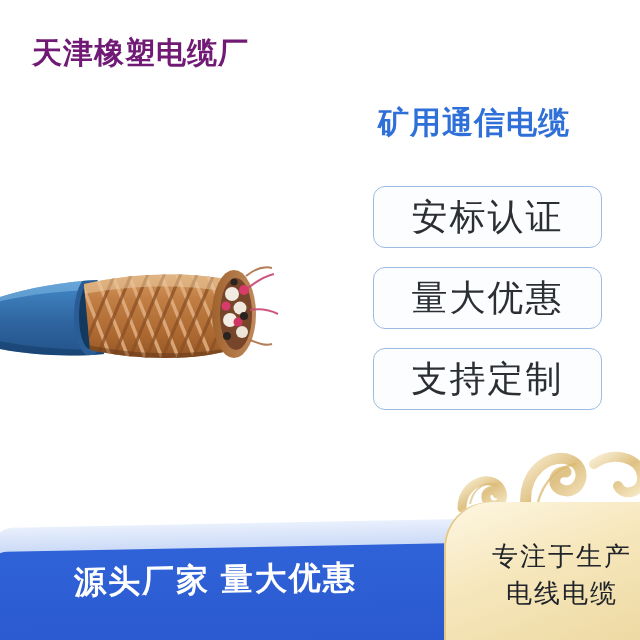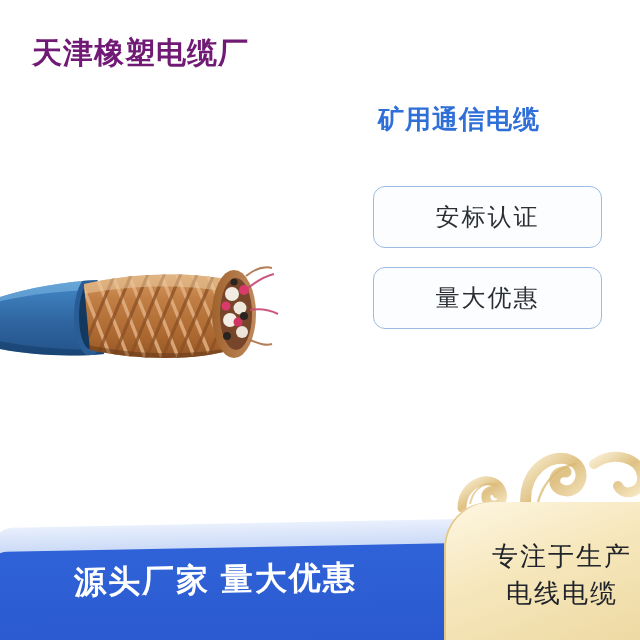--- a/index.html
+++ b/index.html
@@ -28,21 +28,21 @@
     letter-spacing: 1px;
     color: #701a75;
     white-space: nowrap;
   }
 
   
   .headline {
     position: absolute;
     left: 378px;
     top: 102px;
-    font-size: 26px;
+    font-size: 31px;
     font-weight: 700;
     letter-spacing: 1px;
     color: #2f6fd8;
     white-space: nowrap;
   }
 
   
   .features {
     position: absolute;
     left: 373px;
@@ -52,21 +52,21 @@
   .pill {
     box-sizing: border-box;
     height: 62px;
     margin-bottom: 19px;
     border: 1.6px solid #9cbbe2;
     border-radius: 12px;
     background: #fcfdfe;
     display: flex;
     align-items: center;
     justify-content: center;
-    font-size: 24px;
+    font-size: 36px;
     font-weight: 500;
     letter-spacing: 2px;
     color: #2b2f34;
   }
 
   
   .product-photo {
     position: absolute;
     left: -14px;
     top: 250px;
@@ -155,20 +155,23 @@
   <div class="company-name">天津橡塑电缆厂</div>
 
   <div class="headline">矿用通信电缆</div>
 
   <div class="features">
     <div class="pill">
       <span>安标认证</span>
     </div>
     <div class="pill">
       <span>量大优惠</span>
+    </div>
+    <div class="pill">
+      <span>支持定制</span>
     </div>
   </div>
 
   <div class="product-photo">
     <svg width="320" height="140" viewBox="0 0 320 140">
       <defs>
         <linearGradient id="jacketG" x1="0" y1="0" x2="0" y2="1">
           <stop offset="0%" stop-color="#5d9fd6"></stop>
           <stop offset="22%" stop-color="#3d7fbd"></stop>
           <stop offset="55%" stop-color="#2e639d"></stop>

